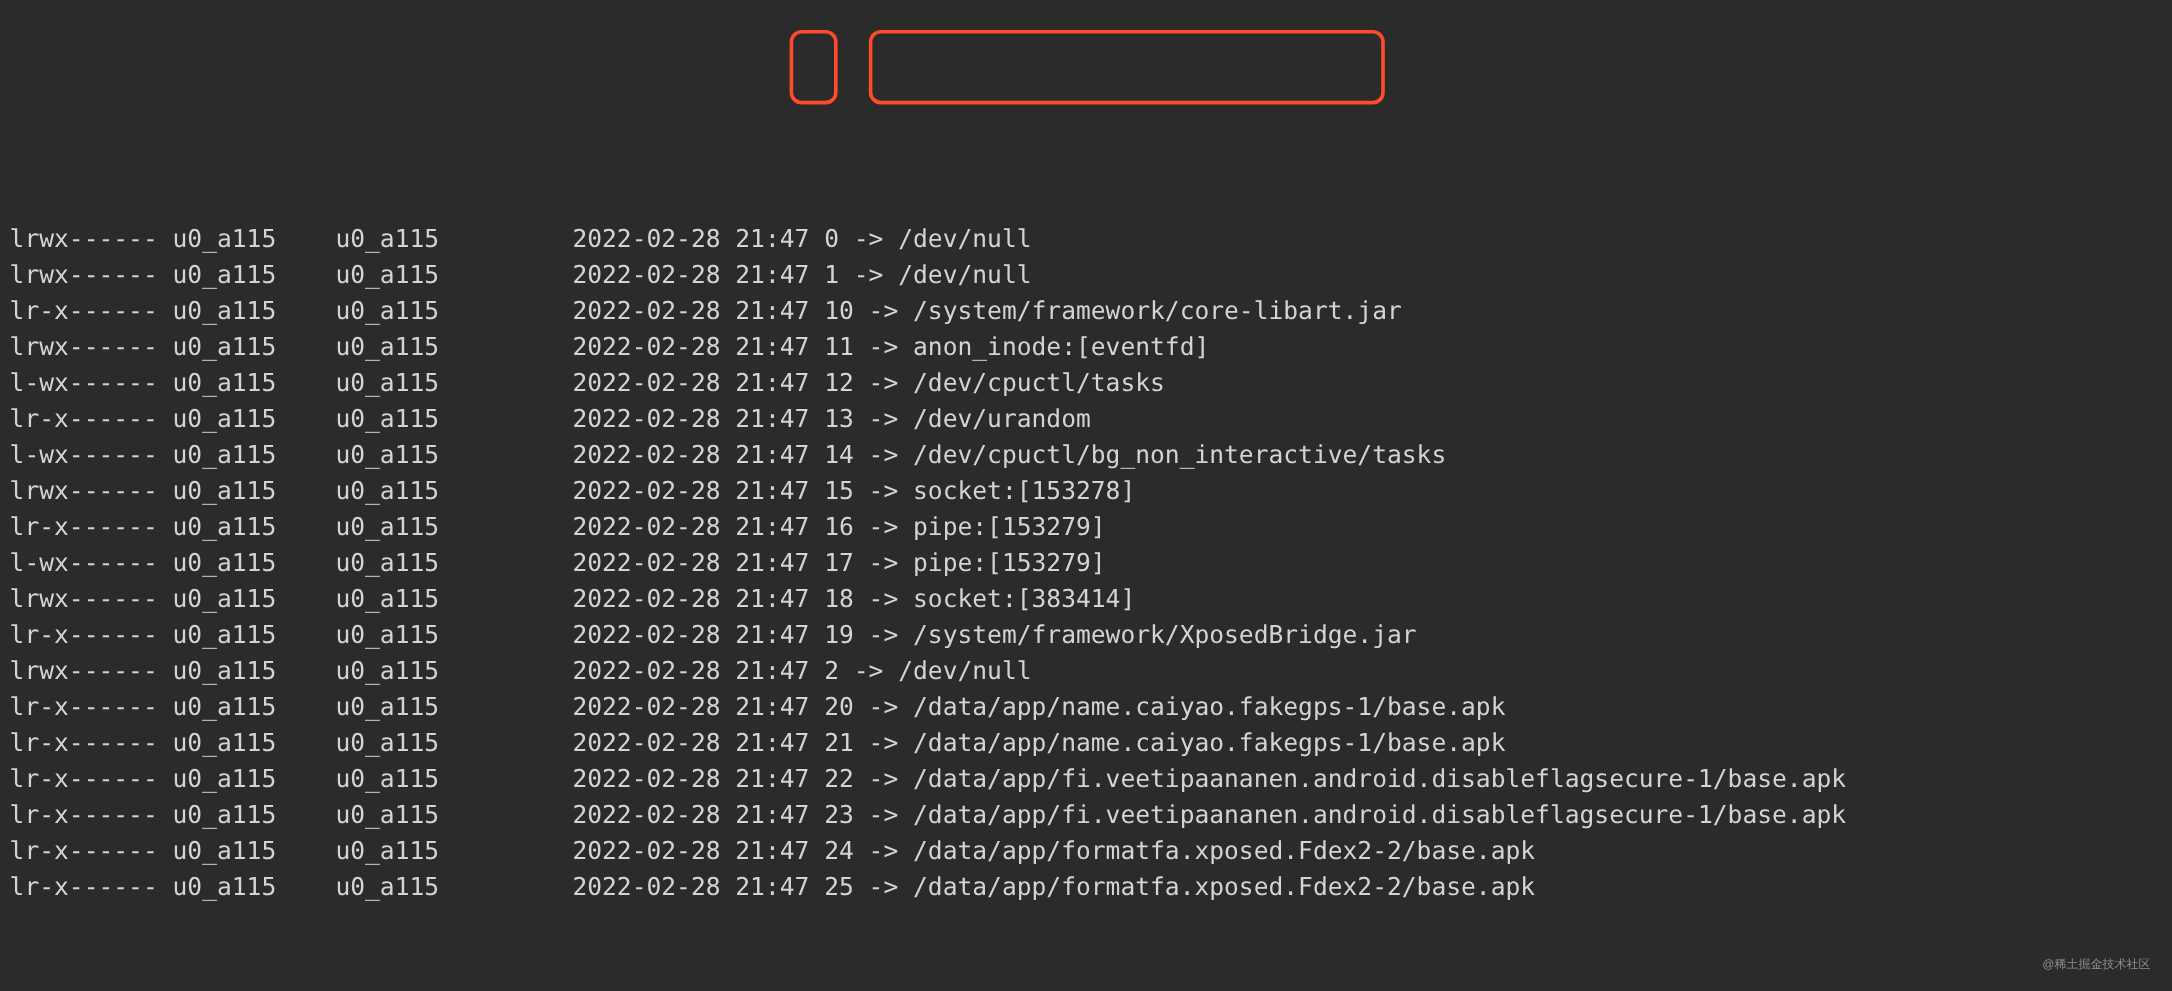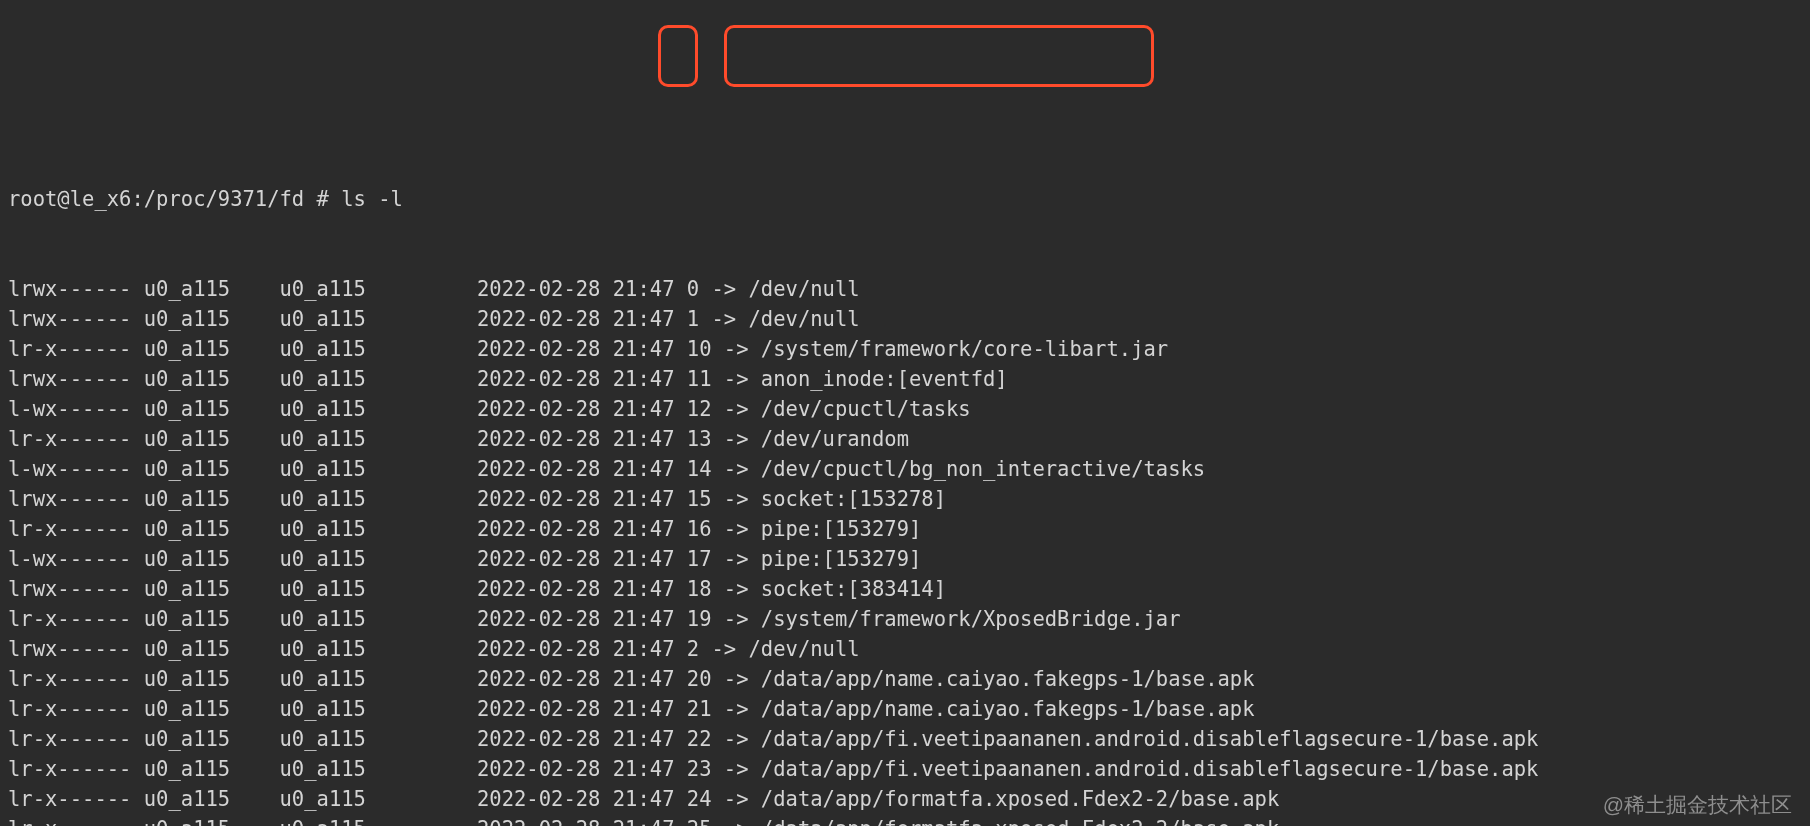--- a/index.html
+++ b/index.html
@@ -21,31 +21,30 @@
   .highlight-box {
     position: absolute;
     border: 3px solid #ff4b2b;
     border-radius: 10px;
     pointer-events: none;
   }
   .watermark {
     position: absolute;
     bottom: 6px;
     right: 18px;
-    font-size: 21px;
+    font-size: 10px;
     color: #8e8e8e;
     font-family: sans-serif;
   }
 </style>
 </head>
 <body>
 
 
 
 <div class="terminal">
-  <div>root@le_x6:/proc/9371/fd # ls -l</div>
   <div id="rows-container"><div>lrwx------ u0_a115    u0_a115         2022-02-28 21:47 0 -&gt; /dev/null</div><div>lrwx------ u0_a115    u0_a115         2022-02-28 21:47 1 -&gt; /dev/null</div><div>lr-x------ u0_a115    u0_a115         2022-02-28 21:47 10 -&gt; /system/framework/core-libart.jar</div><div>lrwx------ u0_a115    u0_a115         2022-02-28 21:47 11 -&gt; anon_inode:[eventfd]</div><div>l-wx------ u0_a115    u0_a115         2022-02-28 21:47 12 -&gt; /dev/cpuctl/tasks</div><div>lr-x------ u0_a115    u0_a115         2022-02-28 21:47 13 -&gt; /dev/urandom</div><div>l-wx------ u0_a115    u0_a115         2022-02-28 21:47 14 -&gt; /dev/cpuctl/bg_non_interactive/tasks</div><div>lrwx------ u0_a115    u0_a115         2022-02-28 21:47 15 -&gt; socket:[153278]</div><div>lr-x------ u0_a115    u0_a115         2022-02-28 21:47 16 -&gt; pipe:[153279]</div><div>l-wx------ u0_a115    u0_a115         2022-02-28 21:47 17 -&gt; pipe:[153279]</div><div>lrwx------ u0_a115    u0_a115         2022-02-28 21:47 18 -&gt; socket:[383414]</div><div>lr-x------ u0_a115    u0_a115         2022-02-28 21:47 19 -&gt; /system/framework/XposedBridge.jar</div><div>lrwx------ u0_a115    u0_a115         2022-02-28 21:47 2 -&gt; /dev/null</div><div>lr-x------ u0_a115    u0_a115         2022-02-28 21:47 20 -&gt; /data/app/name.caiyao.fakegps-1/base.apk</div><div>lr-x------ u0_a115    u0_a115         2022-02-28 21:47 21 -&gt; /data/app/name.caiyao.fakegps-1/base.apk</div><div>lr-x------ u0_a115    u0_a115         2022-02-28 21:47 22 -&gt; /data/app/fi.veetipaananen.android.disableflagsecure-1/base.apk</div><div>lr-x------ u0_a115    u0_a115         2022-02-28 21:47 23 -&gt; /data/app/fi.veetipaananen.android.disableflagsecure-1/base.apk</div><div>lr-x------ u0_a115    u0_a115         2022-02-28 21:47 24 -&gt; /data/app/formatfa.xposed.Fdex2-2/base.apk</div><div>lr-x------ u0_a115    u0_a115         2022-02-28 21:47 25 -&gt; /data/app/formatfa.xposed.Fdex2-2/base.apk</div></div>
 </div>
 
 <div class="watermark">@稀土掘金技术社区</div>
 
 <div class="highlight-box" style="left: 658px; top: 25px; width: 40px; height: 62px;"></div><div class="highlight-box" style="left: 724px; top: 25px; width: 430px; height: 62px;"></div>
 
 
 </body></html>

